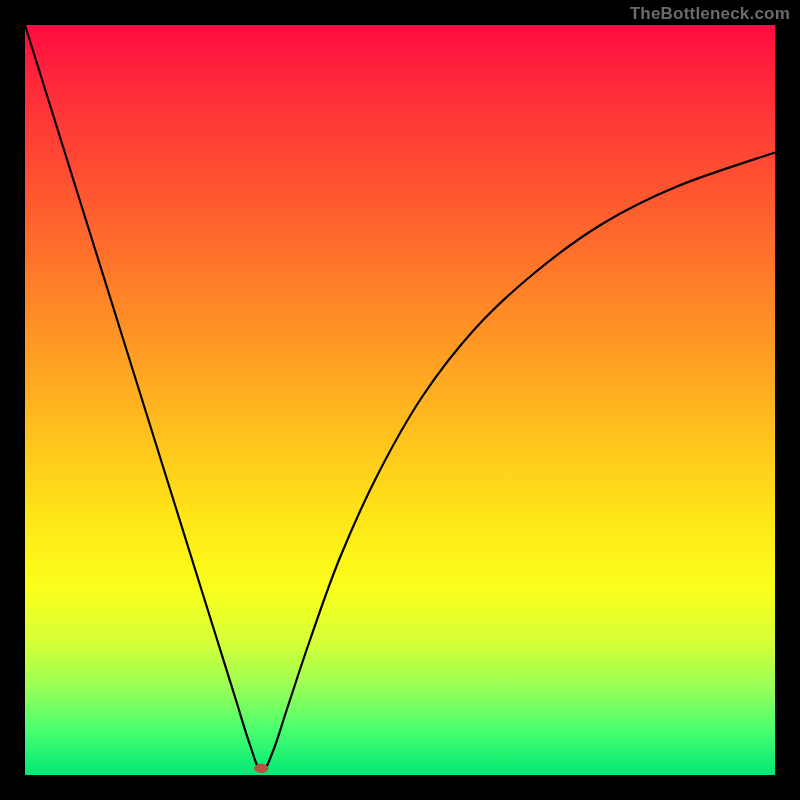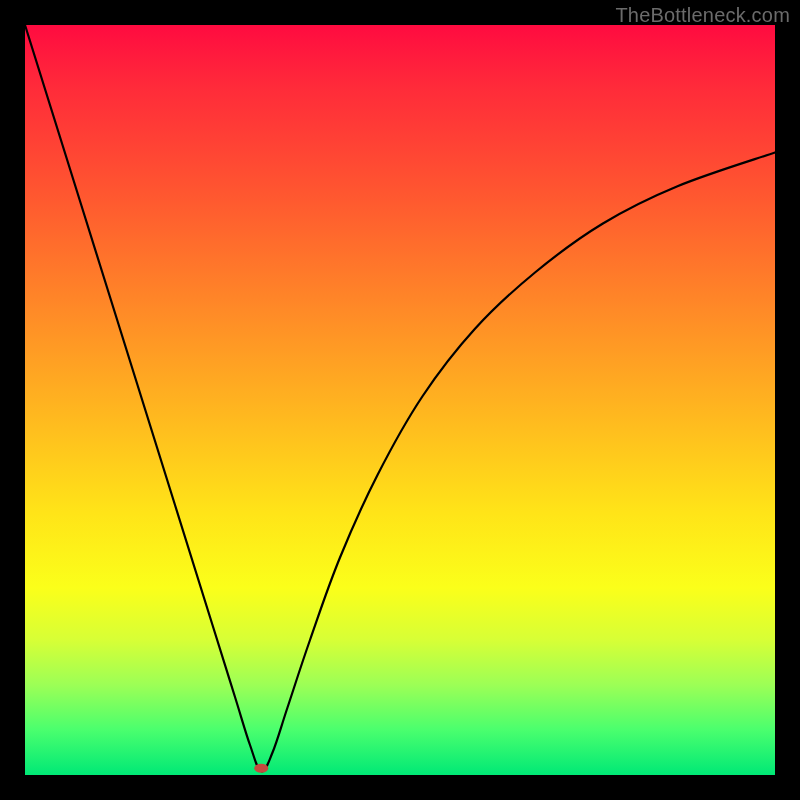--- a/index.html
+++ b/index.html
@@ -37,22 +37,22 @@
       #9cff56 88%,
       #4aff6e 94%,
       #00e876 100%
     );
   }
   .watermark {
     position: absolute;
     top: 4px;
     right: 10px;
     color: #6b6b6b;
-    font-size: 20px;
-    font-weight: 400;
+    font-size: 17px;
+    font-weight: 700;
     letter-spacing: 0.2px;
     user-select: none;
   }
   svg.curve {
     position: absolute;
     left: 0;
     top: 0;
     width: 750px;
     height: 750px;
     overflow: visible;

